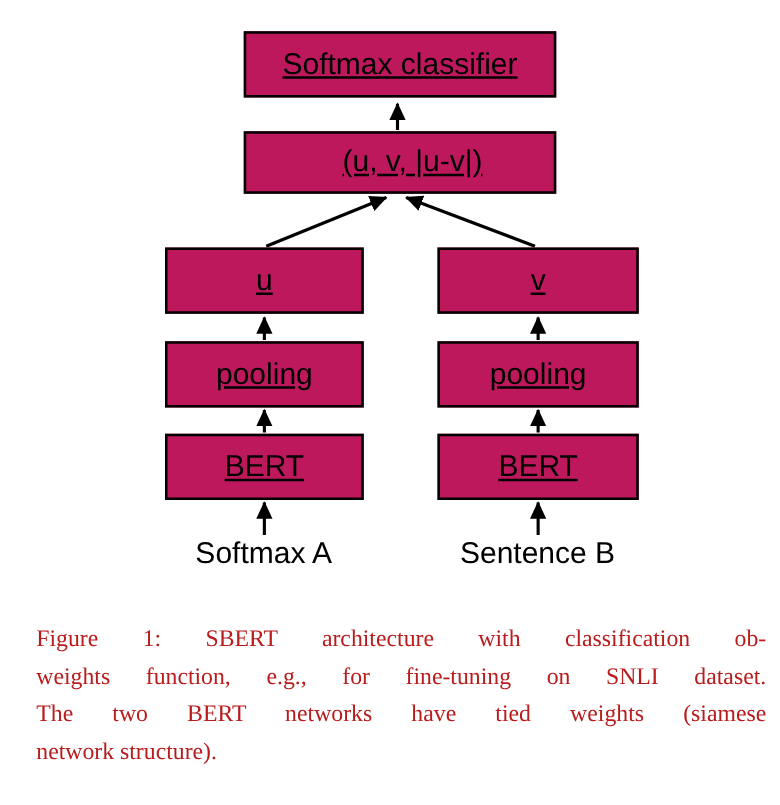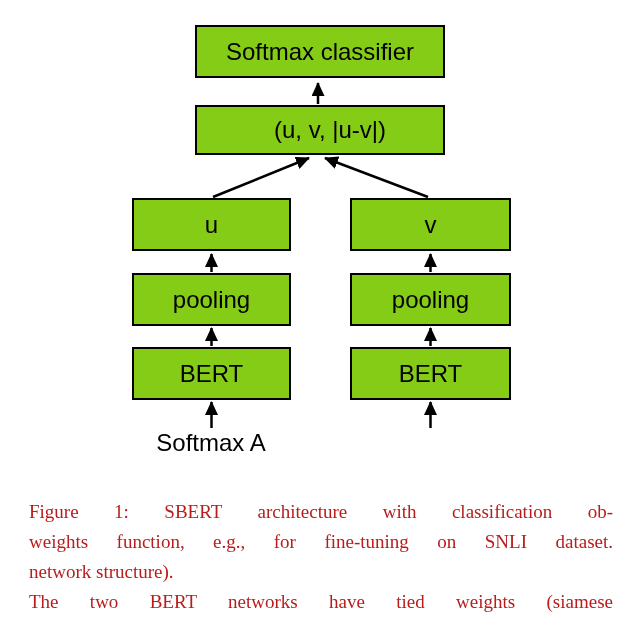--- a/index.html
+++ b/index.html
@@ -26,27 +26,28 @@
     left: 0; top: 0;
   }
   .arrows line {
     stroke: #000000;
     stroke-width: 2.5;
   }
   .box {
     position: absolute;
     box-sizing: border-box;
     border: 2.5px solid #000000;
-    background: #84cc16;
+    background: #be185d;
     display: flex;
     align-items: center;
     justify-content: center;
     font-size: 24px;
     line-height: 1;
     white-space: nowrap;
+    text-decoration: underline;
   }
   .io-label {
     position: absolute;
     font-size: 24px;
     text-align: center;
     white-space: nowrap;
   }
   .caption {
     position: absolute;
     left: 29px;
@@ -101,23 +102,24 @@
     <div class="box" style="left:132px; top:273px; width:159px; height:53px;">pooling</div>
 
     <div class="box" style="left:350px; top:273px; width:161px; height:53px;">pooling</div>
 
     <div class="box" style="left:132px; top:347px; width:159px; height:53px;">BERT</div>
 
     <div class="box" style="left:350px; top:347px; width:161px; height:53px;">BERT</div>
 
     <div class="io-label" style="left:111px; top:429px; width:200px;">Softmax A</div>
 
+    <div class="io-label" style="left:330px; top:429px; width:200px;">Sentence B</div>
 
   </div>
 
   <div class="caption">
     <div class="cap-line">Figure 1: SBERT architecture with classification ob-</div>
     <div class="cap-line">weights function, e.g., for fine-tuning on SNLI dataset.</div>
+    <div class="cap-line">The two BERT networks have tied weights (siamese</div>
     <div class="cap-line last">network structure).</div>
-    <div class="cap-line">The two BERT networks have tied weights (siamese</div>
   </div>
 
 </div>
 
 </body></html>

